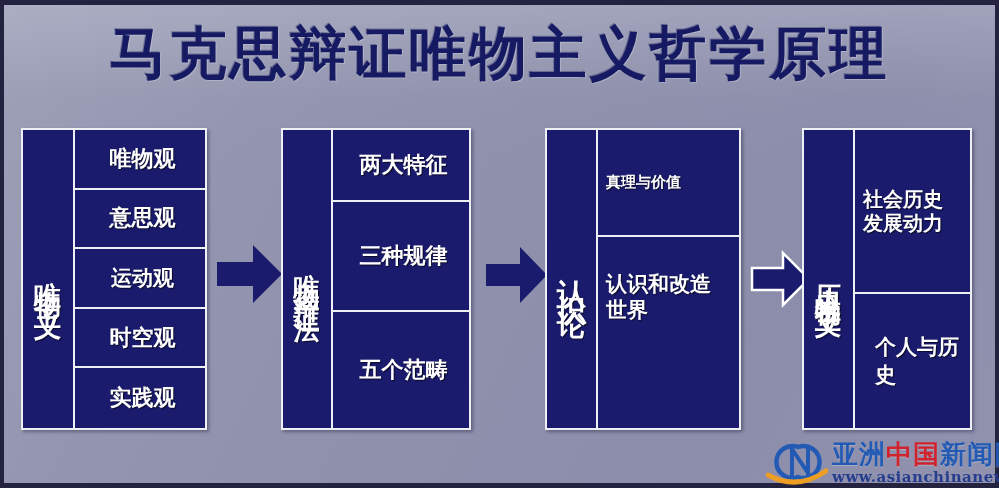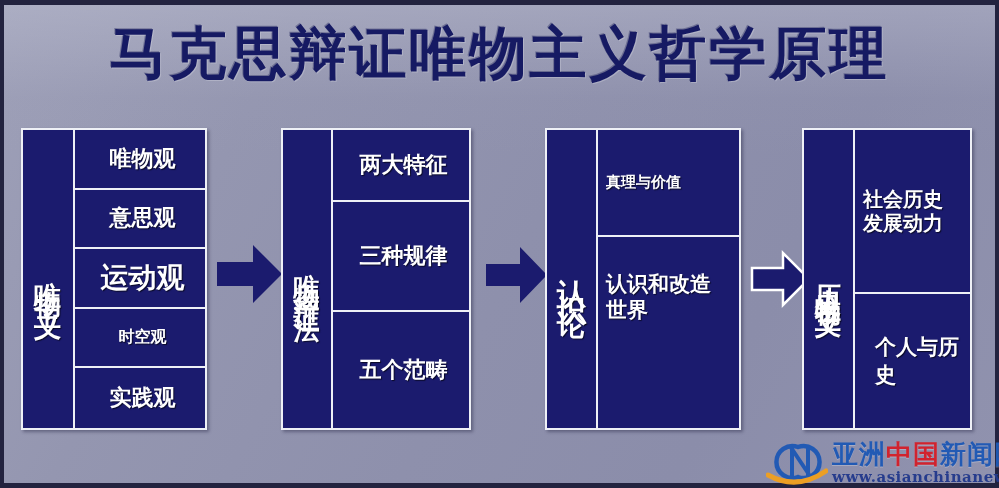--- a/index.html
+++ b/index.html
@@ -117,22 +117,22 @@
 
   <div id="title">马克思辩证唯物主义哲学原理</div>
 
   <div class="block" style="left:17px;top:123px;width:186px;height:302px;">
     <div class="blk-label" style="width:52px;">
       <span class="vtext" style="font-size:27px;">唯物主义</span>
     </div>
     <div class="blk-items">
       <div class="item center" style="height:20%;font-size:22px;">唯物观</div>
       <div class="item center" style="height:20%;font-size:22px;">意思观</div>
-      <div class="item center" style="height:20%;font-size:28px;">运动观</div>
-      <div class="item center" style="height:20%;font-size:16px;">时空观</div>
+      <div class="item center" style="height:20%;font-size:21px;">运动观</div>
+      <div class="item center" style="height:20%;font-size:22px;">时空观</div>
       <div class="item center" style="height:20%;font-size:22px;">实践观</div>
     </div>
   </div>
 
   <svg class="arrow" style="left:213px;top:238px;" width="66" height="62" viewBox="0 0 66 62">
     <polygon points="0,19 36,19 36,2 65,31 36,60 36,43 0,43" fill="#1b1b6e"></polygon>
   </svg>
 
   <div class="block" style="left:277px;top:123px;width:190px;height:302px;">
     <div class="blk-label" style="width:50px;">

